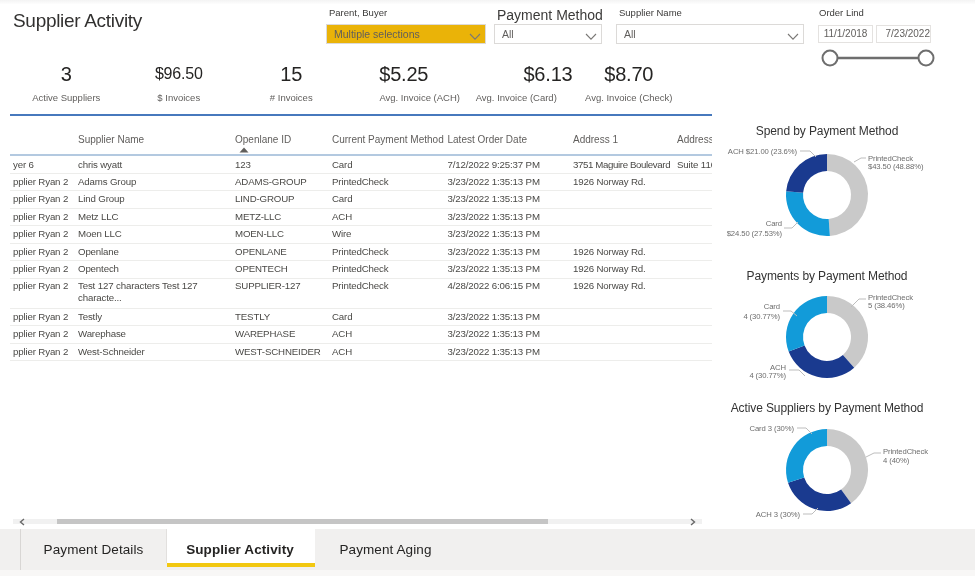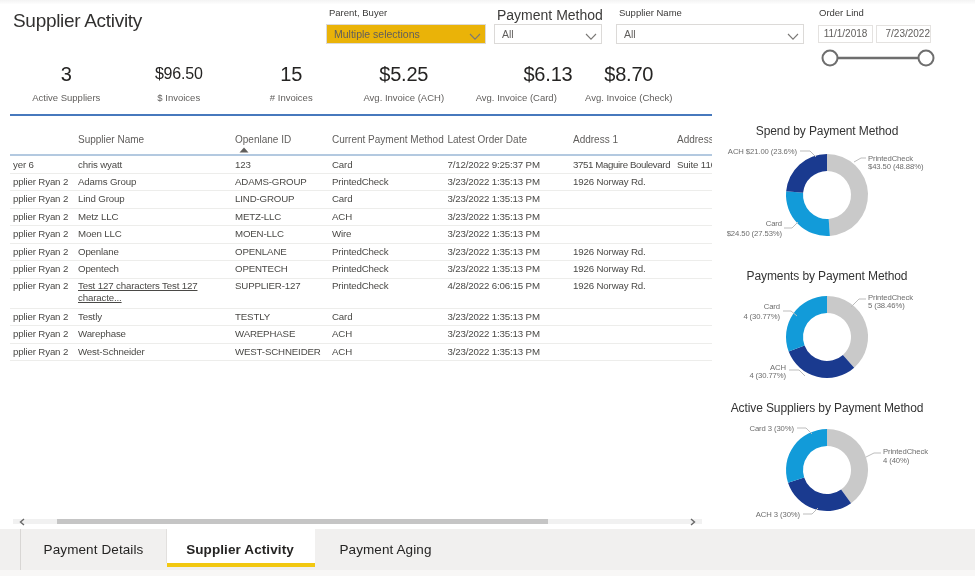--- a/index.html
+++ b/index.html
@@ -34,21 +34,21 @@
     <circle cx="15" cy="13" r="7.5" fill="#fff" stroke="#6e6e6e" stroke-width="2"></circle>
     <circle cx="111" cy="13" r="7.5" fill="#fff" stroke="#6e6e6e" stroke-width="2"></circle>
   </svg>
 <div style="position:absolute;left:10.0px;top:66px;width:112.5px;text-align:center;font-size:20px;line-height:16px;color:#252423;letter-spacing:-0.2px">3</div>
 <div style="position:absolute;left:10.0px;top:92px;width:112.5px;text-align:center;font-size:9.5px;line-height:12px;color:#605e5c">Active Suppliers</div>
 <div style="position:absolute;left:122.5px;top:66px;width:112.5px;text-align:center;font-size:16px;line-height:16px;color:#252423;letter-spacing:-0.2px">$96.50</div>
 <div style="position:absolute;left:122.5px;top:92px;width:112.5px;text-align:center;font-size:9.5px;line-height:12px;color:#605e5c">$ Invoices</div>
 <div style="position:absolute;left:235.0px;top:66px;width:112.5px;text-align:center;font-size:20px;line-height:16px;color:#252423;letter-spacing:-0.2px">15</div>
 <div style="position:absolute;left:235.0px;top:92px;width:112.5px;text-align:center;font-size:9.5px;line-height:12px;color:#605e5c"># Invoices</div>
 <div style="position:absolute;left:347.5px;top:66px;width:112.5px;text-align:center;font-size:20px;line-height:16px;color:#252423;letter-spacing:-0.2px">$5.25</div>
-<div style="position:absolute;left:347.5px;top:92px;width:112.5px;text-align:center;font-size:9.5px;line-height:12px;color:#605e5c">Avg. Invoice (ACH)</div>
+<div style="position:absolute;left:347.5px;top:92px;width:112.5px;text-align:right;font-size:9.5px;line-height:12px;color:#605e5c">Avg. Invoice (ACH)</div>
 <div style="position:absolute;left:460.0px;top:66px;width:112.5px;text-align:right;font-size:20px;line-height:16px;color:#252423;letter-spacing:-0.2px">$6.13</div>
 <div style="position:absolute;left:460.0px;top:92px;width:112.5px;text-align:center;font-size:9.5px;line-height:12px;color:#605e5c">Avg. Invoice (Card)</div>
 <div style="position:absolute;left:572.5px;top:66px;width:112.5px;text-align:center;font-size:20px;line-height:16px;color:#252423;letter-spacing:-0.2px">$8.70</div>
 <div style="position:absolute;left:572.5px;top:92px;width:112.5px;text-align:center;font-size:9.5px;line-height:12px;color:#605e5c">Avg. Invoice (Check)</div>
 <div style="position:absolute;left:10px;top:114px;width:702px;height:2.4px;background:#4779BD"></div>
 <div style="position:absolute;left:10px;top:0;width:702px;height:372px;overflow:hidden">
     <div style="position:absolute;left:68px;top:133px;font-size:10px;line-height:14px;color:#605e5c;white-space:nowrap">Supplier Name</div>
     <div style="position:absolute;left:225px;top:133px;font-size:10px;line-height:14px;color:#605e5c;white-space:nowrap">Openlane ID</div>
     <div style="position:absolute;left:322px;top:133px;font-size:10px;line-height:14px;color:#605e5c;white-space:nowrap">Current Payment Method</div>
     <div style="position:absolute;left:437.5px;top:133px;font-size:10px;line-height:14px;color:#605e5c;white-space:nowrap">Latest Order Date</div>
@@ -99,21 +99,21 @@
     <div style="position:absolute;left:563px;top:242.70px;font-size:9.7px;letter-spacing:-0.15px;line-height:17.44px;color:#4a4946;white-space:nowrap;">1926 Norway Rd.</div>
     <div style="position:absolute;left:0px;top:260.14px;width:702px;height:1px;background:#ededeb"></div>
     <div style="position:absolute;left:3px;top:260.14px;font-size:9.7px;letter-spacing:-0.15px;line-height:17.44px;color:#4a4946;white-space:nowrap;">pplier Ryan 2</div>
     <div style="position:absolute;left:68px;top:260.14px;font-size:9.7px;letter-spacing:-0.15px;line-height:17.44px;color:#4a4946;white-space:nowrap;">Opentech</div>
     <div style="position:absolute;left:225px;top:260.14px;font-size:9.7px;letter-spacing:-0.15px;line-height:17.44px;color:#4a4946;white-space:nowrap;">OPENTECH</div>
     <div style="position:absolute;left:322px;top:260.14px;font-size:9.7px;letter-spacing:-0.15px;line-height:17.44px;color:#4a4946;white-space:nowrap;">PrintedCheck</div>
     <div style="position:absolute;left:437.5px;top:260.14px;font-size:9.7px;letter-spacing:-0.15px;line-height:17.44px;color:#4a4946;white-space:nowrap;">3/23/2022 1:35:13 PM</div>
     <div style="position:absolute;left:563px;top:260.14px;font-size:9.7px;letter-spacing:-0.15px;line-height:17.44px;color:#4a4946;white-space:nowrap;">1926 Norway Rd.</div>
     <div style="position:absolute;left:0px;top:277.58px;width:702px;height:1px;background:#ededeb"></div>
     <div style="position:absolute;left:3px;top:277.58px;font-size:9.7px;letter-spacing:-0.15px;line-height:12.20px;color:#4a4946;white-space:nowrap;padding-top:2.2px;">pplier Ryan 2</div>
-    <div style="position:absolute;left:68px;top:277.58px;font-size:9.7px;letter-spacing:-0.15px;line-height:12.20px;color:#4a4946;white-space:nowrap;padding-top:2.2px;text-decoration:underline;">Test 127 characters Test 127<br>characte...</div>
+    <div style="position:absolute;left:68px;top:277.58px;font-size:9.7px;letter-spacing:-0.15px;line-height:12.20px;color:#4a4946;white-space:nowrap;padding-top:2.2px;">Test 127 characters Test 127<br>characte...</div>
     <div style="position:absolute;left:225px;top:277.58px;font-size:9.7px;letter-spacing:-0.15px;line-height:12.20px;color:#4a4946;white-space:nowrap;padding-top:2.2px;">SUPPLIER-127</div>
     <div style="position:absolute;left:322px;top:277.58px;font-size:9.7px;letter-spacing:-0.15px;line-height:12.20px;color:#4a4946;white-space:nowrap;padding-top:2.2px;">PrintedCheck</div>
     <div style="position:absolute;left:437.5px;top:277.58px;font-size:9.7px;letter-spacing:-0.15px;line-height:12.20px;color:#4a4946;white-space:nowrap;padding-top:2.2px;">4/28/2022 6:06:15 PM</div>
     <div style="position:absolute;left:563px;top:277.58px;font-size:9.7px;letter-spacing:-0.15px;line-height:12.20px;color:#4a4946;white-space:nowrap;padding-top:2.2px;">1926 Norway Rd.</div>
     <div style="position:absolute;left:0px;top:307.68px;width:702px;height:1px;background:#ededeb"></div>
     <div style="position:absolute;left:3px;top:307.68px;font-size:9.7px;letter-spacing:-0.15px;line-height:17.44px;color:#4a4946;white-space:nowrap;">pplier Ryan 2</div>
     <div style="position:absolute;left:68px;top:307.68px;font-size:9.7px;letter-spacing:-0.15px;line-height:17.44px;color:#4a4946;white-space:nowrap;">Testly</div>
     <div style="position:absolute;left:225px;top:307.68px;font-size:9.7px;letter-spacing:-0.15px;line-height:17.44px;color:#4a4946;white-space:nowrap;">TESTLY</div>
     <div style="position:absolute;left:322px;top:307.68px;font-size:9.7px;letter-spacing:-0.15px;line-height:17.44px;color:#4a4946;white-space:nowrap;">Card</div>
     <div style="position:absolute;left:437.5px;top:307.68px;font-size:9.7px;letter-spacing:-0.15px;line-height:17.44px;color:#4a4946;white-space:nowrap;">3/23/2022 1:35:13 PM</div>

